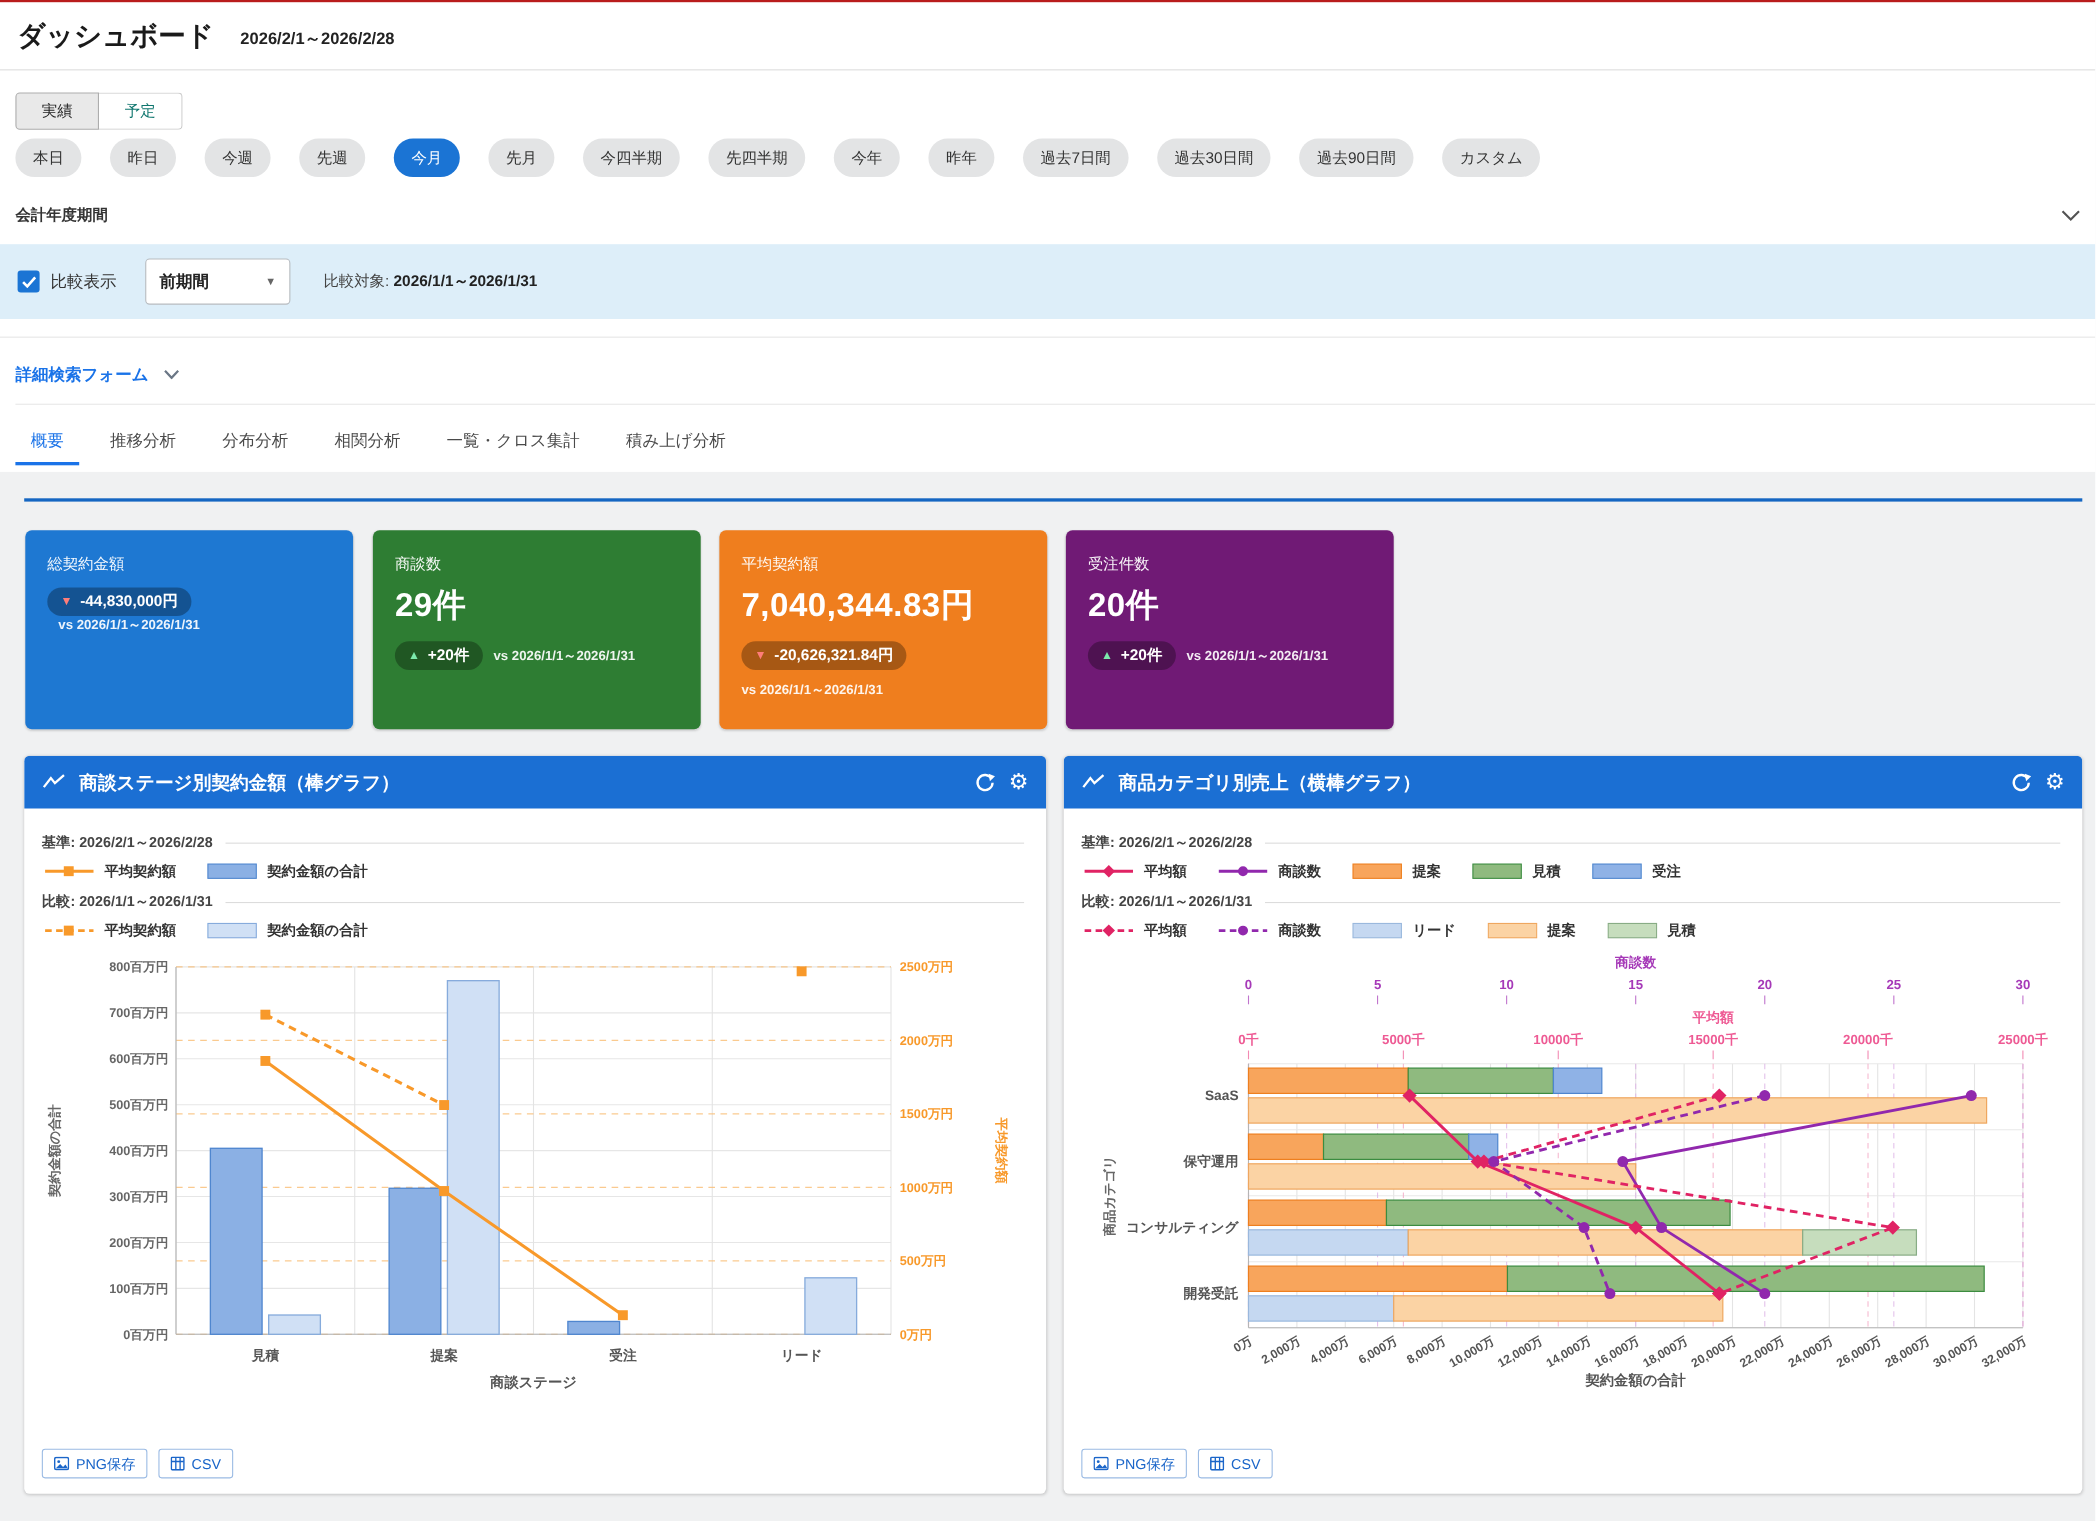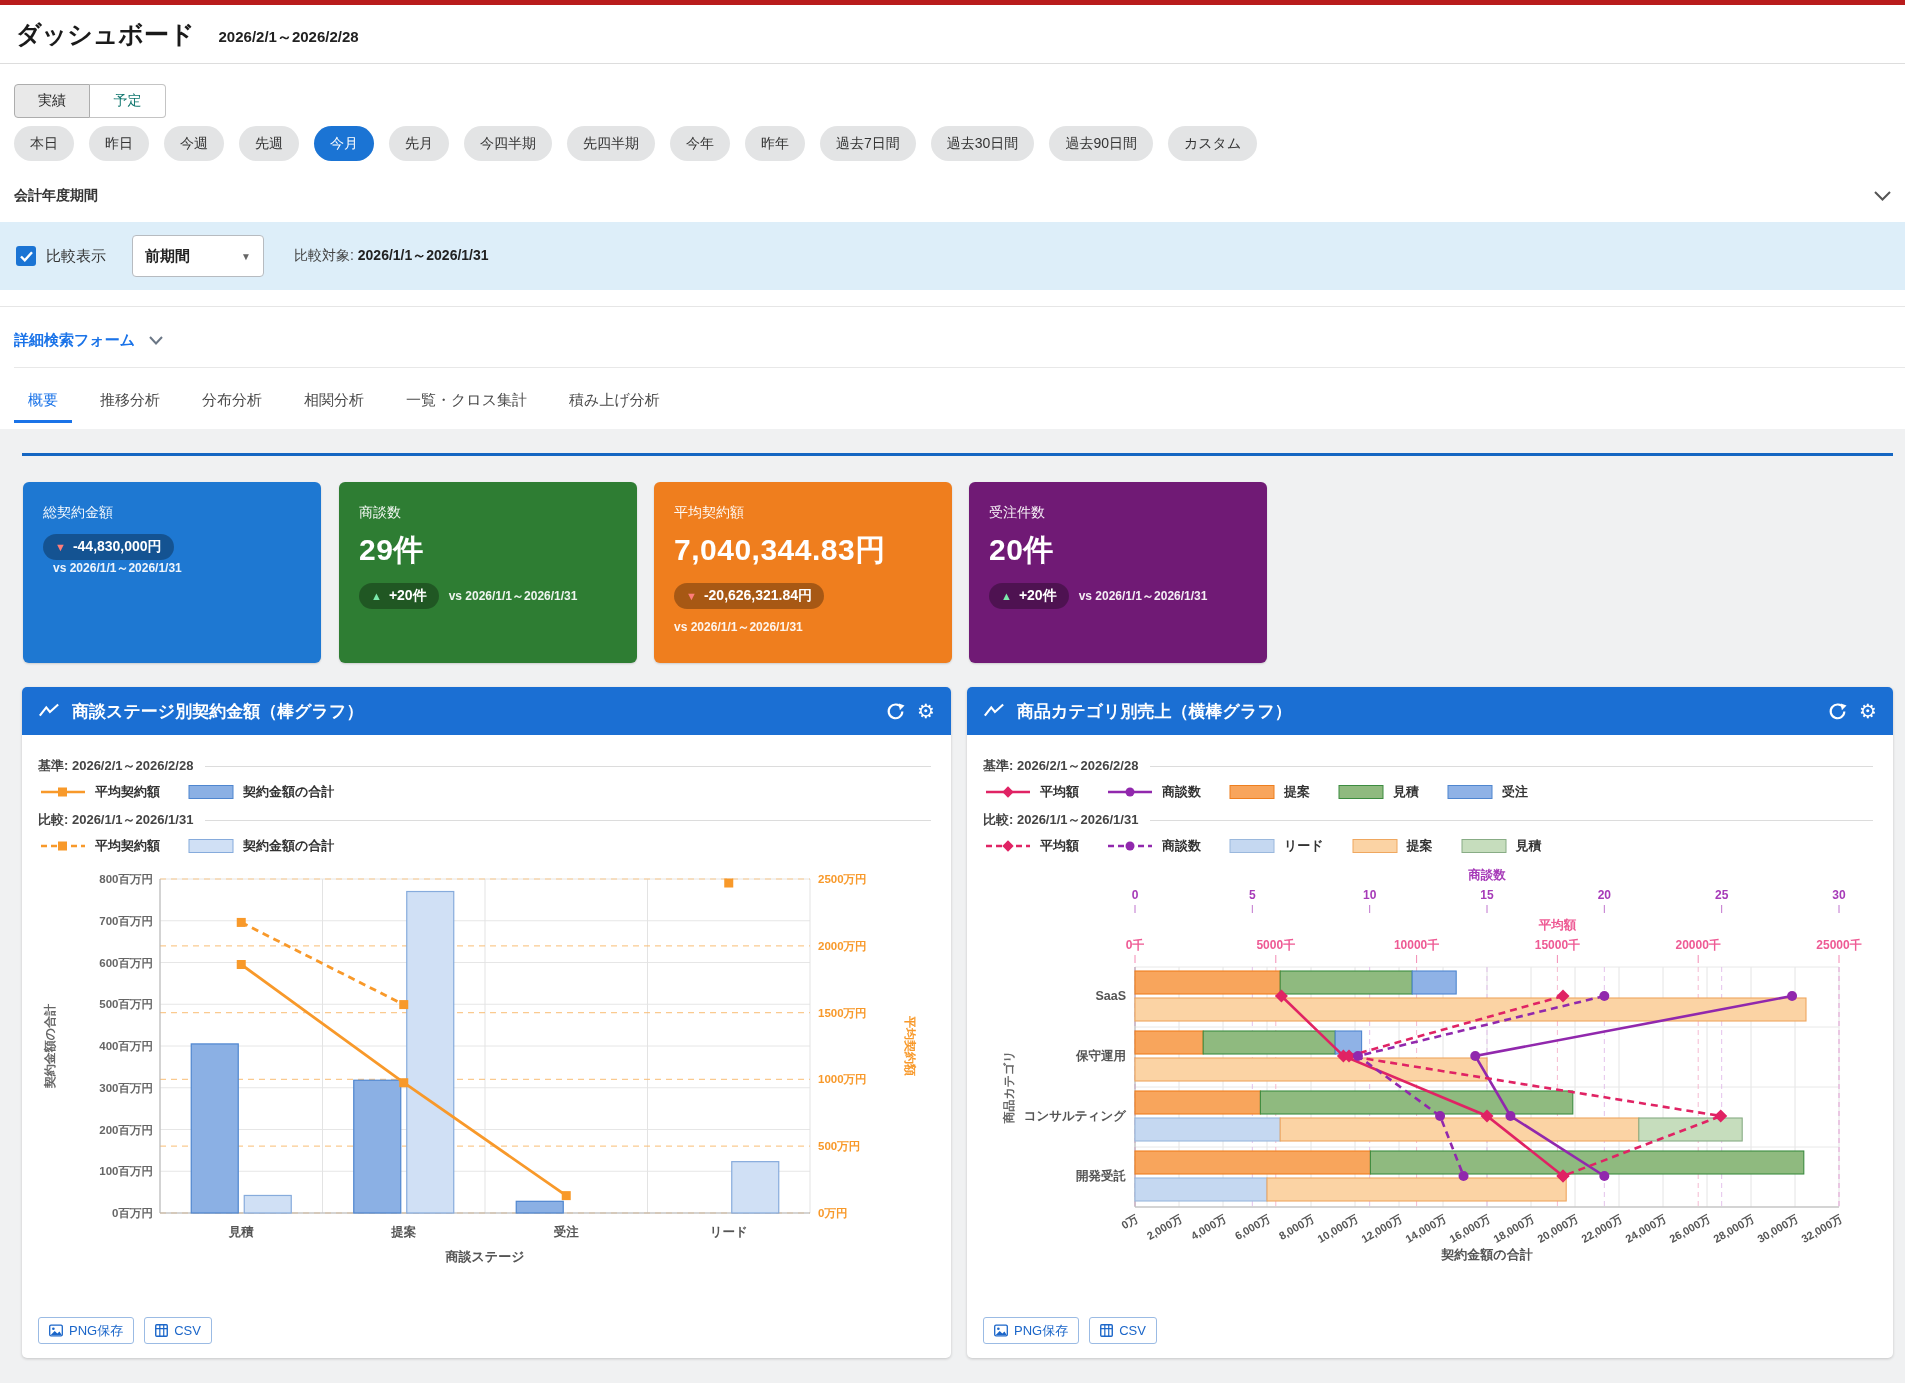--- a/index.html
+++ b/index.html
@@ -2,33 +2,33 @@
 <html><head>
 <meta charset="utf-8">
 <style>
   * { margin:0; padding:0; box-sizing:border-box; }
   html,body { background:#fff; }
   body { font-family:"Liberation Sans","DejaVu Sans",sans-serif; color:#333; }
   .page { position:relative; width:1905px; height:1383px; background:#fff; overflow:hidden; }
 
   
   .topbar { position:absolute; top:0; left:0; width:1905px; height:64px; background:#fff;
-            border-top:5px solid #b91c1c; border-bottom:1px solid #ddd; display:flex; align-items:center; padding:0 16px; }
+            border-top:2px solid #b91c1c; border-bottom:1px solid #ddd; display:flex; align-items:center; padding:0 16px; }
   .topbar .title { font-size:25px; font-weight:700; color:#1a1a1a; }
   .topbar .daterange { font-size:15px; font-weight:700; color:#222; margin-left:24px; margin-top:6px; }
 
   
   .toggle-group { position:absolute; top:84px; left:14px; display:flex; }
   .toggle-btn { width:76px; height:34px; display:flex; align-items:center; justify-content:center;
                 font-size:14px; border:1px solid #c4c4c4; background:#fff; color:#0f766e; cursor:pointer; }
   .toggle-btn.active { background:#e9e9e9; border-color:#adadad; color:#222; }
   .toggle-btn:first-child { border-radius:4px 0 0 4px; }
   .toggle-btn:last-child { border-radius:0 4px 4px 0; border-left:none; }
 
-  .pills { position:absolute; top:126px; left:14px; display:flex; gap:15px; }
+  .pills { position:absolute; top:126px; left:14px; display:flex; gap:26px; }
   .pill { height:35px; padding:0 16px; border-radius:18px; background:#e3e4e5; color:#333;
           font-size:14px; display:flex; align-items:center; cursor:pointer; white-space:nowrap; }
   .pill.active { background:#1b74d4; color:#fff; }
 
   .fiscal-row { position:absolute; top:182px; left:14px; width:1877px; height:28px;
                 display:flex; align-items:center; justify-content:space-between; }
   .fiscal-label { font-size:14px; font-weight:700; color:#333; }
 
   
   .comparebar { position:absolute; top:222px; left:0; width:1905px; height:68px; background:#ddeef9;

